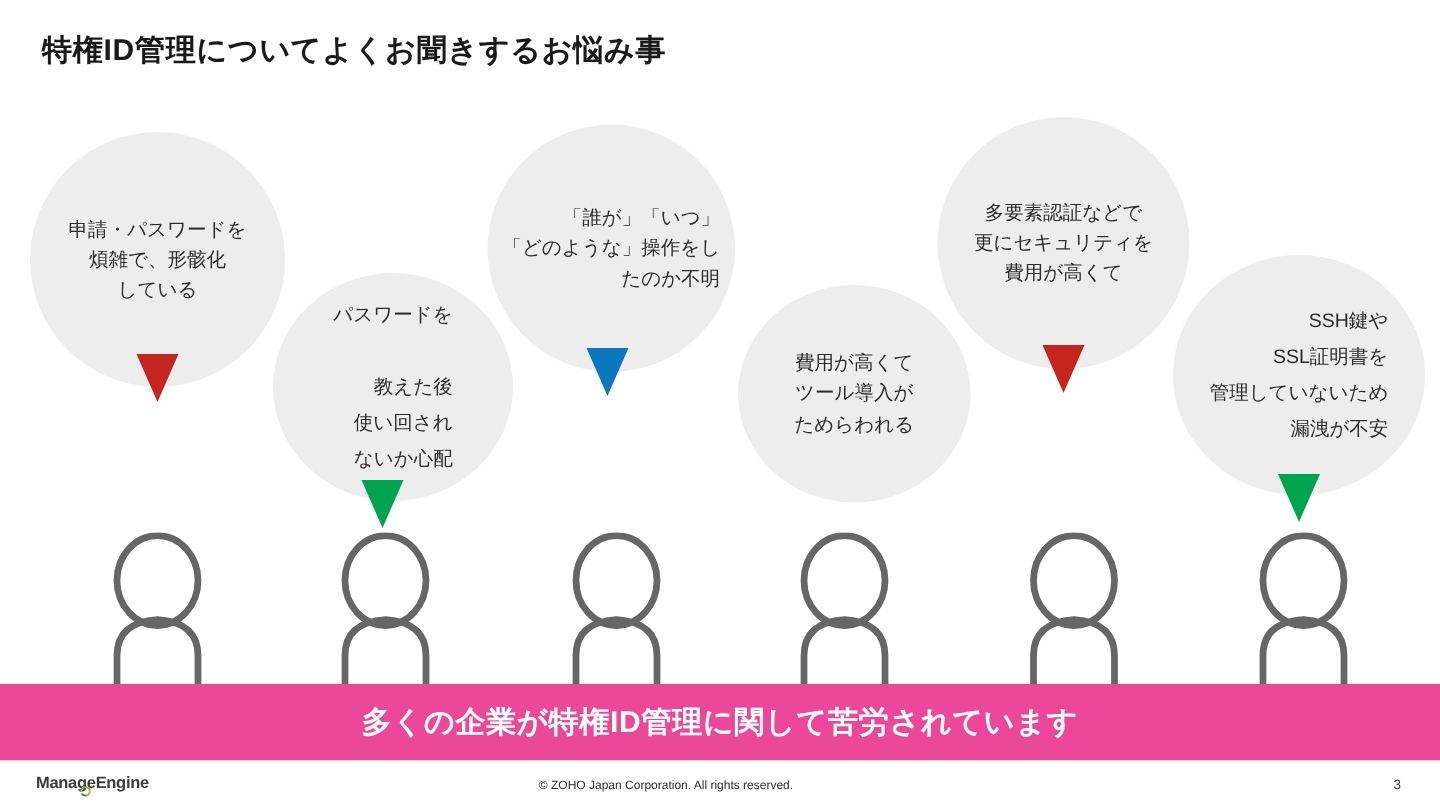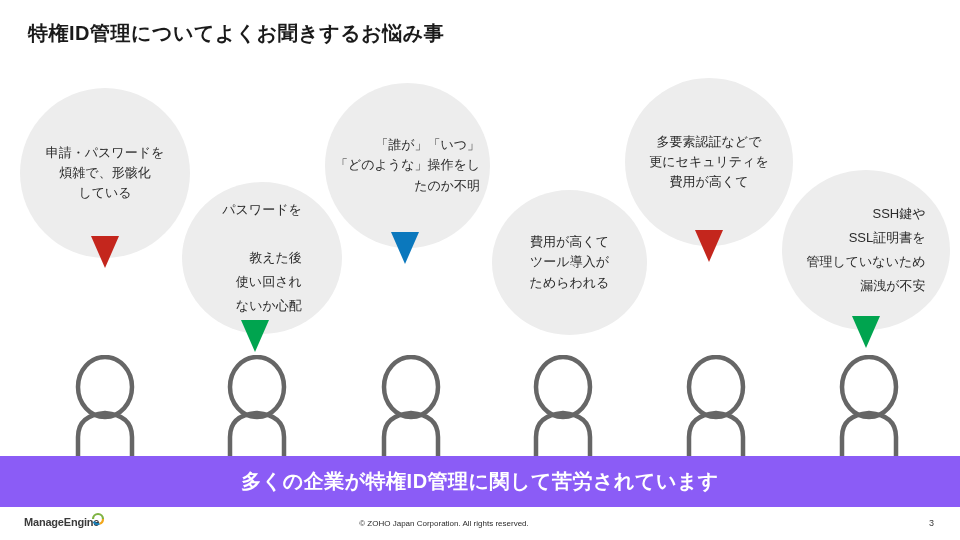--- a/index.html
+++ b/index.html
@@ -74,21 +74,21 @@
     height: 110px;
   }
 
   
   #banner {
     position: absolute;
     left: 0;
     top: 456px;
     width: 960px;
     height: 51px;
-    background: #8b5cf6;
+    background: #ec4899;
     display: flex;
     align-items: center;
     justify-content: center;
   }
   #banner-text {
     color: #ffffff;
     font-size: 20px;
     font-weight: bold;
     letter-spacing: 0.5px;
   }
@@ -100,21 +100,23 @@
     top: 507px;
     width: 960px;
     height: 33px;
     background: #ffffff;
   }
   #logo {
     position: absolute;
     left: 24px;
     top: 9px;
     display: flex;
+    align-items: center;
     height: 16px;
+    flex-direction: column;
   }
   #logo-text {
     font-size: 11px;
     font-weight: bold;
     color: #3b3b3b;
     letter-spacing: -0.2px;
   }
   #logo-mark {
     margin-left: -9px;
     margin-top: -5px;

